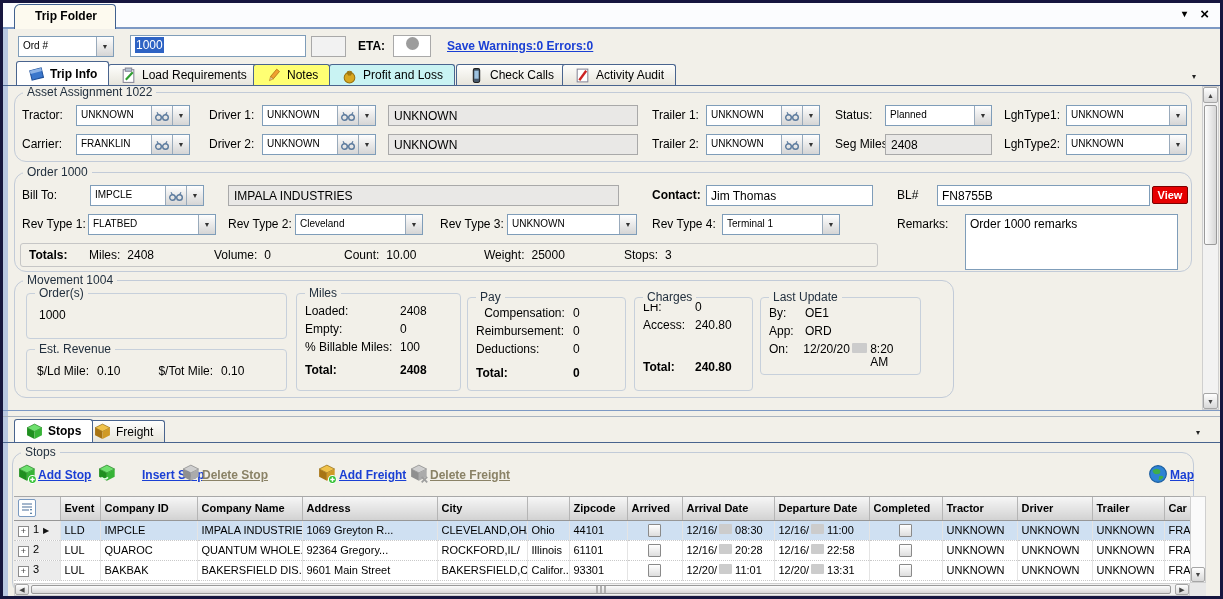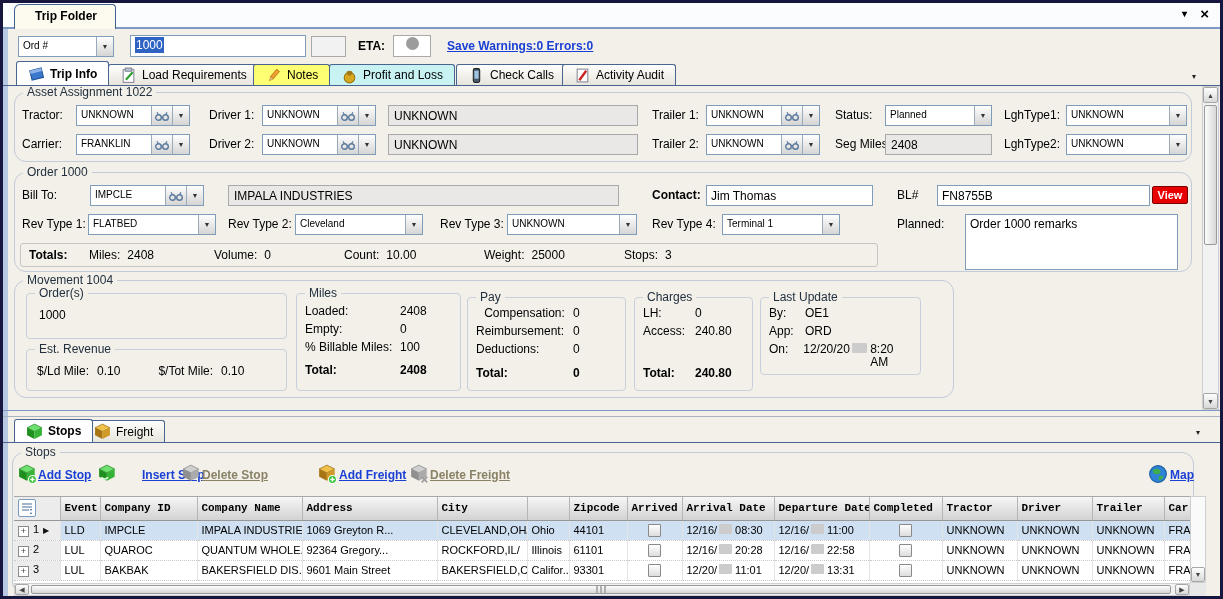--- a/index.html
+++ b/index.html
@@ -32,21 +32,21 @@
 .kv.total { font-weight:bold; }
 .tpair { position:absolute; display:flex; gap:7px; top:4px; white-space:nowrap; }
 .redact { display:inline-block; width:13px; height:10px; background:#ccc; border-radius:1px; margin:0 3px 0 2px; }
 .viewbtn { position:absolute; width:36px; height:18px; background:#e60000; border:1px solid #7d0000; color:#fff; font-weight:bold; font-size:11px; text-align:center; line-height:16px; border-radius:2px; }
 .sb-v { position:absolute; background:#f2f2f2; border:1px solid #cfcfcf; }
 .sb-btn { position:absolute; background:linear-gradient(#fefefe,#d8d8d8); border:1px solid #a6a6a6; border-radius:2px; display:flex; align-items:center; justify-content:center; font-size:7px; color:#444; }
 .sb-thumb { position:absolute; background:linear-gradient(90deg,#fdfdfd,#d7d7d7); border:1px solid #9a9a9a; border-radius:2px; }
 .sb-thumb.h { background:linear-gradient(#fdfdfd,#d7d7d7); display:flex; align-items:center; justify-content:center; gap:2px; }
 .grip { width:2px; height:7px; background:#b0b0b0; }
 table.grid { border-collapse:collapse; table-layout:fixed; width:1208px; font-size:11px; }
-table.grid th { height:23px; background:linear-gradient(#f6f6f6,#d2d2d2); border-right:1px solid #b5b5b5; border-bottom:1px solid #979797; font-size:11px; text-align:left; padding:0 4px; white-space:nowrap; overflow:hidden;font-family:Liberation Mono, monospace; }
+table.grid th { height:23px; background:linear-gradient(#f6f6f6,#d2d2d2); border-right:1px solid #b5b5b5; border-bottom:1px solid #979797; font-size:11px; text-align:left; padding:0 4px; white-space:nowrap; overflow:hidden; }
 table.grid td { height:20px; border-right:1px solid #e4e4e4; border-bottom:1px dotted #c9c9c9; padding:0 4px; white-space:nowrap; overflow:hidden; background:#fff; }
 tr.selrow td { background:#cfe0f2; }
 td.ind, th.ind { background:#ececec !important; border-right:1px solid #c2c2c2; padding:0 2px; }
 .plusbox { display:inline-block; width:11px; height:11px; line-height:9px; text-align:center; border:1px solid #8b8b8b; background:#fff; font-size:9px; color:#444; vertical-align:-1px; }
 .rownum { display:inline-block; width:14px; text-align:center; }
 .marker { font-size:8px; color:#111; }
 .cb { display:inline-block; width:13px; height:13px; background:linear-gradient(#fff,#ddd); border:1px solid #8a8a8a; border-radius:1px; vertical-align:middle; }
 .cbcell { text-align:center; }
 .circle { display:inline-block; width:13px; height:13px; border-radius:50%; background:#9c9c9c; }
 .icon16 { width:17px; height:17px; flex:none; }
@@ -254,21 +254,21 @@
 <span class="lbl" style="left:440px;top:214px;">Rev Type 3:</span>
 <div class="combo" style="left:507px;top:214px;width:130px;">
   <span class="cv">UNKNOWN</span>
   <span class="cbtn">▼</span>
 </div>
 <span class="lbl" style="left:652px;top:214px;">Rev Type 4:</span>
 <div class="combo" style="left:722px;top:214px;width:118px;">
   <span class="cv">Terminal 1</span>
   <span class="cbtn">▼</span>
 </div>
-<span class="lbl" style="left:897px;top:214px;">Planned:</span>
+<span class="lbl" style="left:897px;top:214px;">Remarks:</span>
 <textarea class="inp" style="left: 965px; top: 214px; width: 213px; height: 56px; resize: none; line-height: 14px; padding-top: 2px;">Order 1000 remarks</textarea>
 <div class="grp" style="left:20px;top:243px;width:858px;height:24px;border-color:#c6c6c6;border-radius:3px;">
   <span class="tpair" style="left:8px;font-weight:bold;">
       <span>Totals:</span>
     </span>
   <span class="tpair" style="left:68px;">
       <span>Miles:</span>
       <span>2408</span>
     </span>
   <span class="tpair" style="left:193px;">
@@ -336,21 +336,21 @@
     </div>
   <div class="kv">
       <span style="width:97px;">Deductions:</span>
       <span>0</span>
     </div>
   <div class="kv total" style="margin-top:6px;">
       <span style="width:97px;">Total:</span>
       <span>0</span>
     </div>
 </div>
-<div class="sub" style="left:634px;top:297px;width:119px;height:94px;padding-top:6px;">
+<div class="sub" style="left:634px;top:297px;width:119px;height:94px;">
   <span class="leg">Charges</span>
   <div class="kv">
       <span style="width:52px;">LH:</span>
       <span>0</span>
     </div>
   <div class="kv">
       <span style="width:52px;">Access:</span>
       <span>240.80</span>
     </div>
   <div class="kv total" style="margin-top:24px;">

